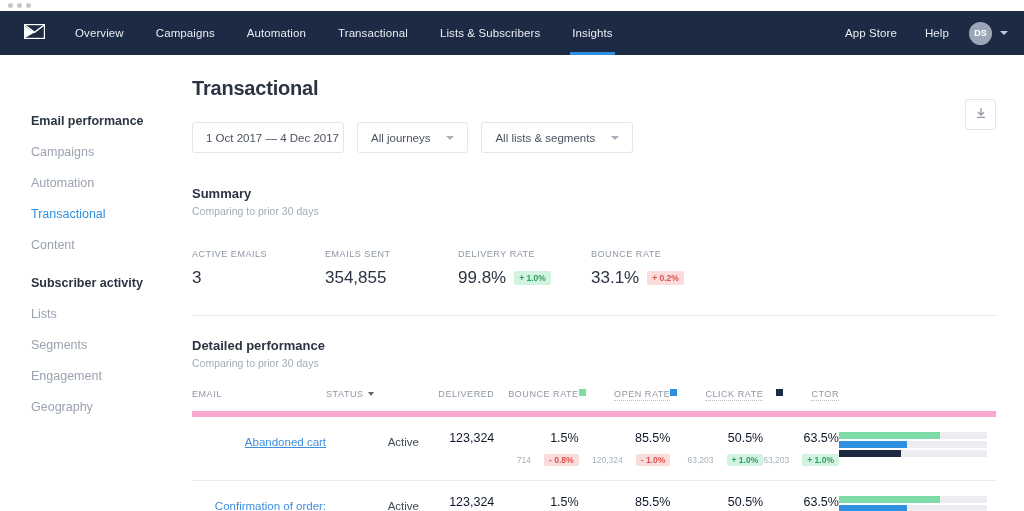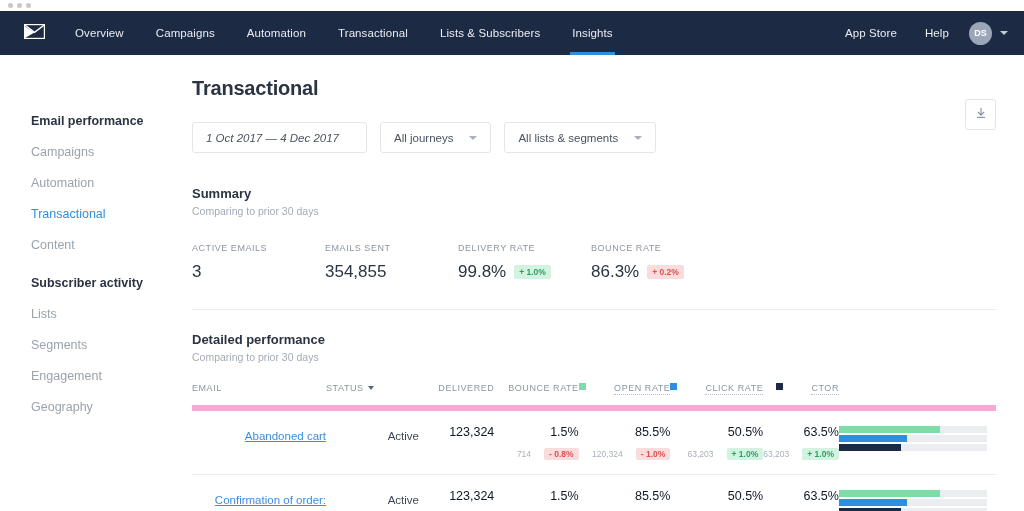--- a/index.html
+++ b/index.html
@@ -79,21 +79,21 @@
   .main { flex: 1; padding: 22px 28px 0 0; position: relative; }
   .page-title { font-size: 20px; font-weight: bold; color: #2b3442; letter-spacing: -.2px; }
 
   .filters { display: flex; align-items: center; margin-top: 22px; }
   .filter-box {
     height: 31px; border: 1px solid #e2e5ea; border-radius: 3px;
     background: #ffffff; display: flex; align-items: center;
     padding: 0 13px; font-size: 11.5px; color: #4a5260;
     margin-right: 13px; cursor: pointer; white-space: nowrap;
   }
-  .filter-box.date { width: 175px; font-style: italic; }
+  .filter-box.date { width: 152px; }
   .filter-box.sel { justify-content: space-between; min-width: 104px; }
   .filter-box.sel.wide { min-width: 118px; }
   .chev {
     width: 0; height: 0; margin-left: 16px;
     border-left: 4px solid transparent; border-right: 4px solid transparent;
     border-top: 4px solid #a7b0bc;
   }
   .dl-btn {
     position: absolute; right: 28px; top: 44px;
     width: 31px; height: 31px;
@@ -102,21 +102,21 @@
   }
 
   .section-head { margin-top: 33px; }
   .section-title { font-size: 13px; font-weight: bold; color: #2b3442; }
   .section-sub { font-size: 10.5px; color: #a3abb6; margin-top: 4px; }
 
   .metrics { display: flex; margin-top: 26px; }
   .metric { width: 133px; }
   .metric-label {
     font-size: 9px; color: #8d96a3; letter-spacing: .55px;
-    text-transform: uppercase; margin-bottom: 9px; white-space: nowrap;
+    text-transform: uppercase; margin-bottom: 9px; white-space: nowrap; margin-top: 6px;
   }
   .metric-row { display: flex; align-items: center; }
   .metric-value { font-size: 17px; color: #2b3442; }
   .badge {
     font-size: 8.5px; font-weight: bold; padding: 2px 5px;
     border-radius: 2px; margin-left: 8px; white-space: nowrap;
   }
   .badge.up { background: #d3f3e1; color: #2f9e63; }
   .badge.down { background: #fadcdc; color: #d9534f; }
 
@@ -276,21 +276,21 @@
       <div class="metric">
         <div class="metric-label">DELIVERY RATE</div>
         <div class="metric-row">
           <span class="metric-value">99.8%</span>
           <span class="badge up">+ 1.0%</span>
         </div>
       </div>
       <div class="metric">
         <div class="metric-label">BOUNCE RATE</div>
         <div class="metric-row">
-          <span class="metric-value">86.3%</span>
+          <span class="metric-value">33.1%</span>
           <span class="badge down">+ 0.2%</span>
         </div>
       </div>
     </div>
 
     <div class="divider"></div>
 
     <div class="perf-head">
       <div class="section-title">Detailed performance</div>
       <div class="section-sub">Comparing to prior 30 days</div>

